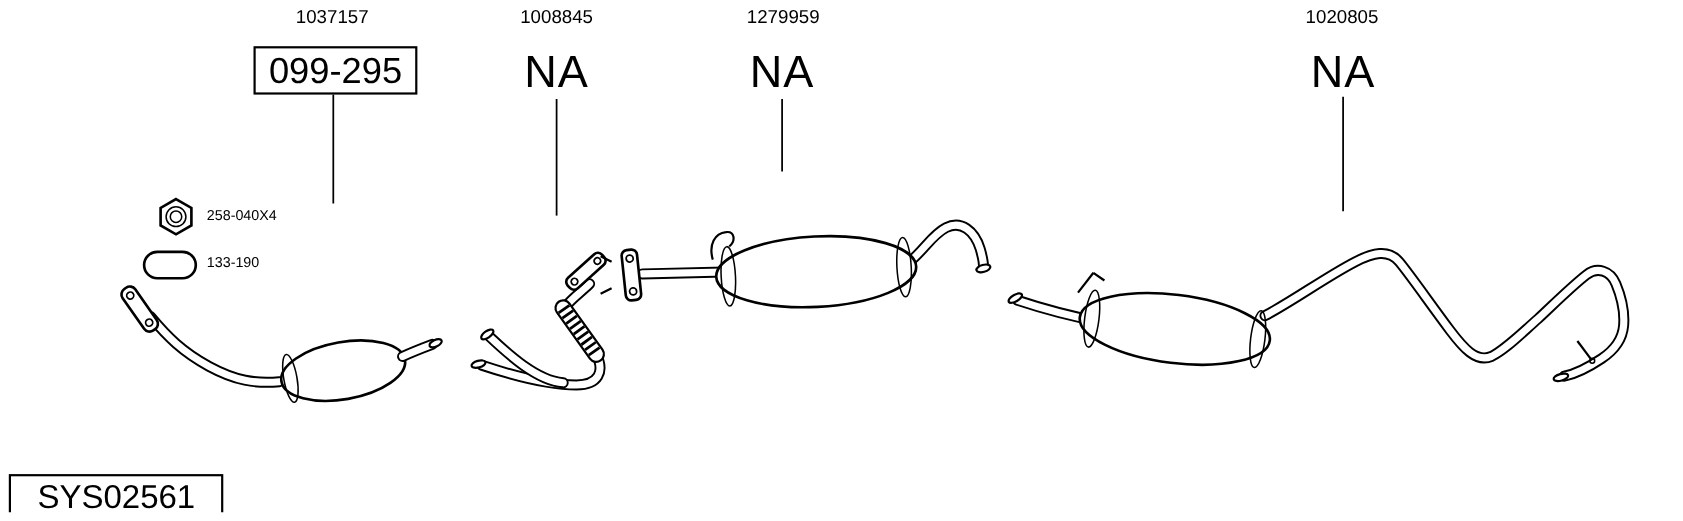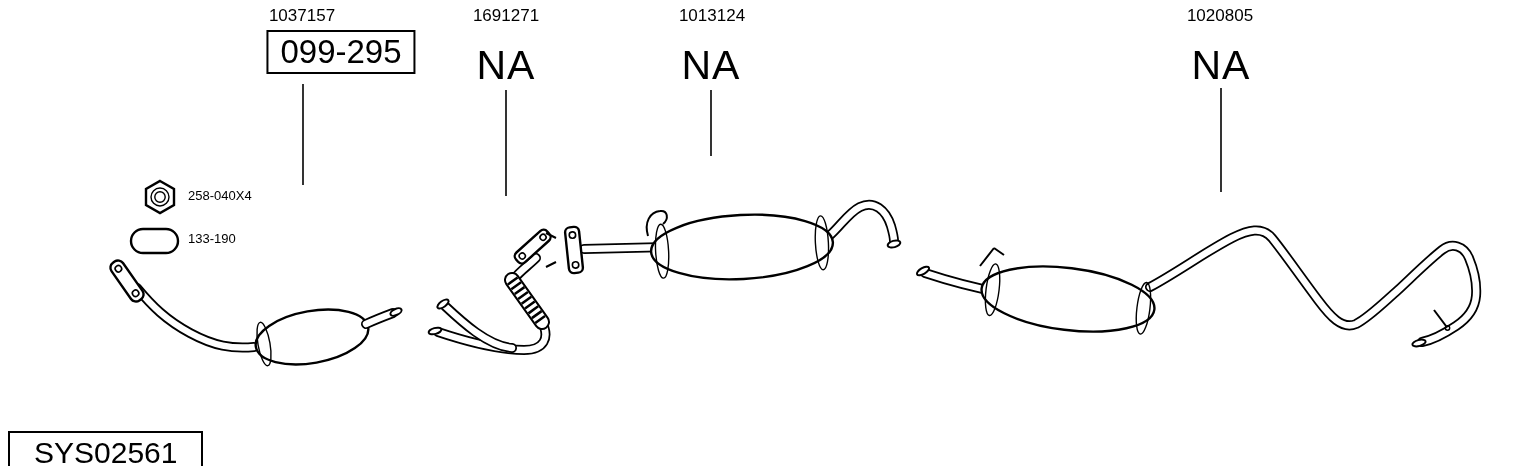--- a/index.html
+++ b/index.html
@@ -118,25 +118,25 @@
         <ellipse class="thin" cx="1144" cy="299" rx="6.5" ry="26"></ellipse>
       </g>
       <ellipse class="openend" cx="923" cy="271" rx="3" ry="6.8" transform="rotate(60 923 271)"></ellipse>
       <ellipse class="openend" cx="1419" cy="343" rx="3" ry="6.8" transform="rotate(75 1419 343)"></ellipse>
       <path class="d2" d="M1434,310 L1446,326"></path>
       <circle class="thin" cx="1447.5" cy="328" r="2.2"></circle>
     </g>
   </svg>
 
   <div class="label pn" style="left:302px;top:6px;">1037157</div>
-  <div class="label pn" style="left:506px;top:6px;">1691271</div>
-  <div class="label pn" style="left:712px;top:6px;">1013124</div>
+  <div class="label pn" style="left:506px;top:6px;">1008845</div>
+  <div class="label pn" style="left:712px;top:6px;">1279959</div>
   <div class="label pn" style="left:1220px;top:6px;">1020805</div>
 
-  <div class="label refbox" style="left:305px;top:30px;margin-left:36px;">099-295</div>
+  <div class="label refbox" style="left:305px;top:42px;">099-295</div>
   <div class="label na" style="left:506px;top:42px;">NA</div>
   <div class="label na" style="left:711px;top:42px;">NA</div>
   <div class="label na" style="left:1221px;top:42px;">NA</div>
 
   <div class="label hw" style="left:188px;top:188px;">258-040X4</div>
   <div class="label hw" style="left:188px;top:231px;">133-190</div>
 
   <div class="label sysbox" style="left:8px;top:431px;">SYS02561</div>
 
 </div>

